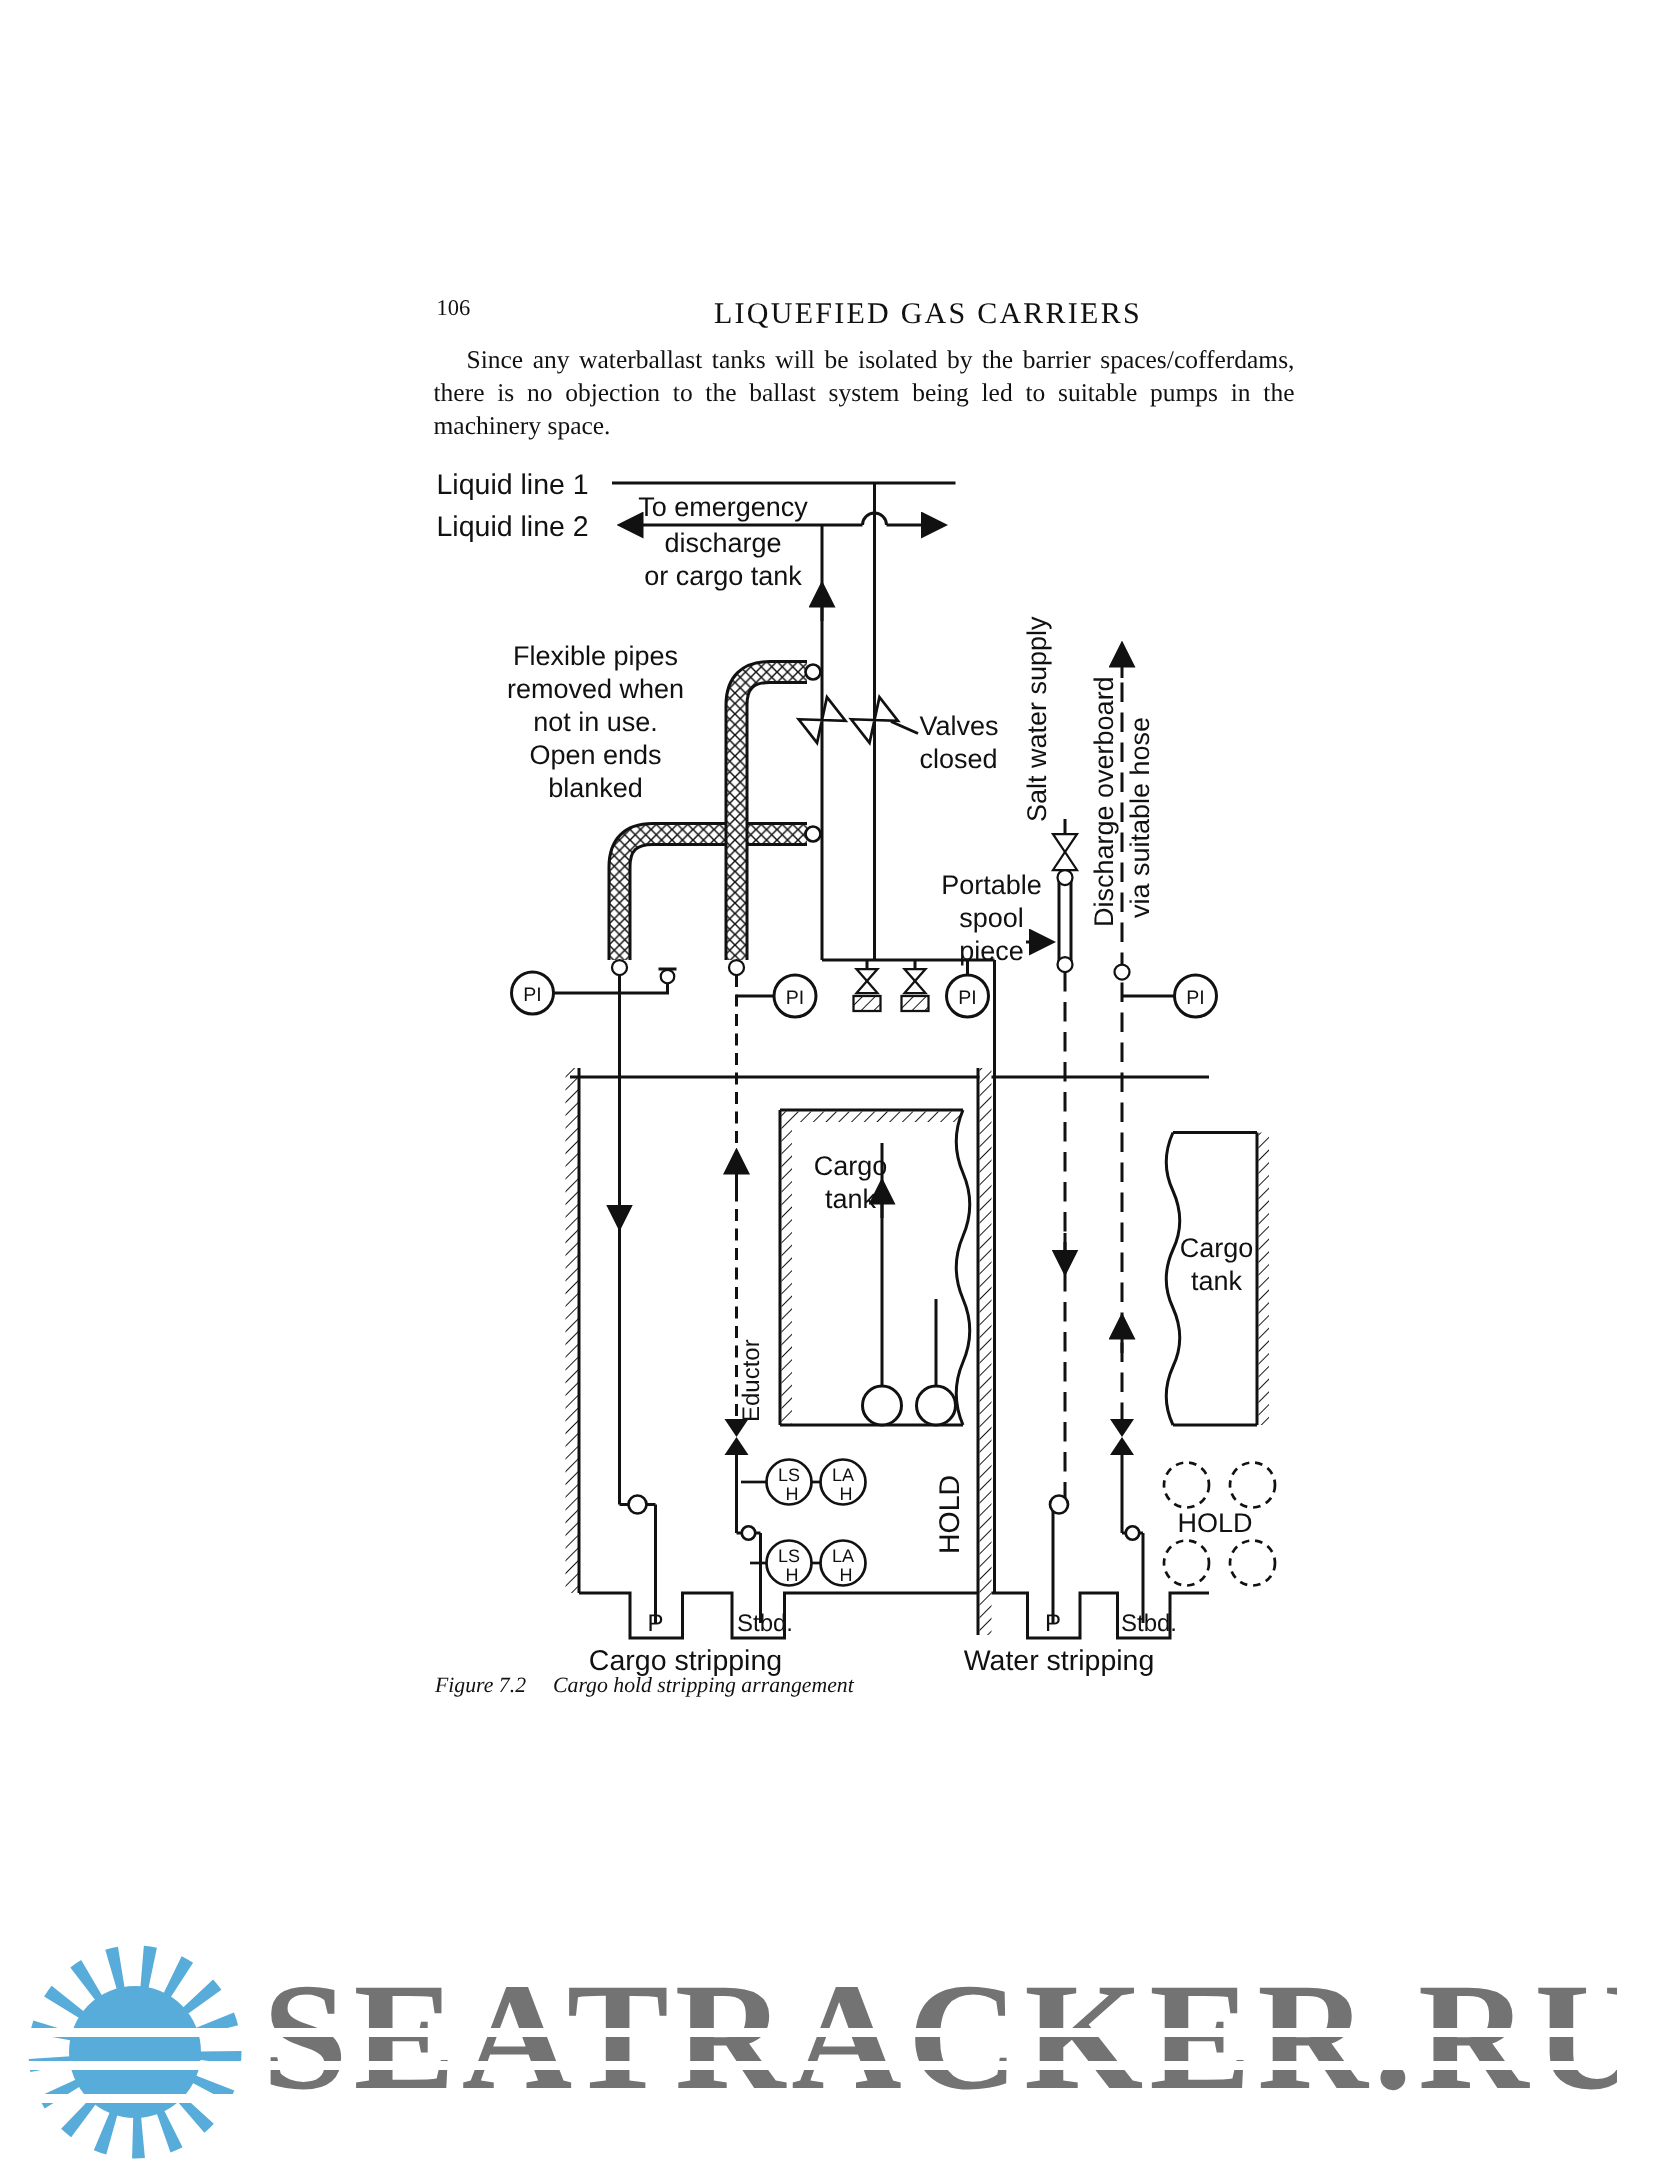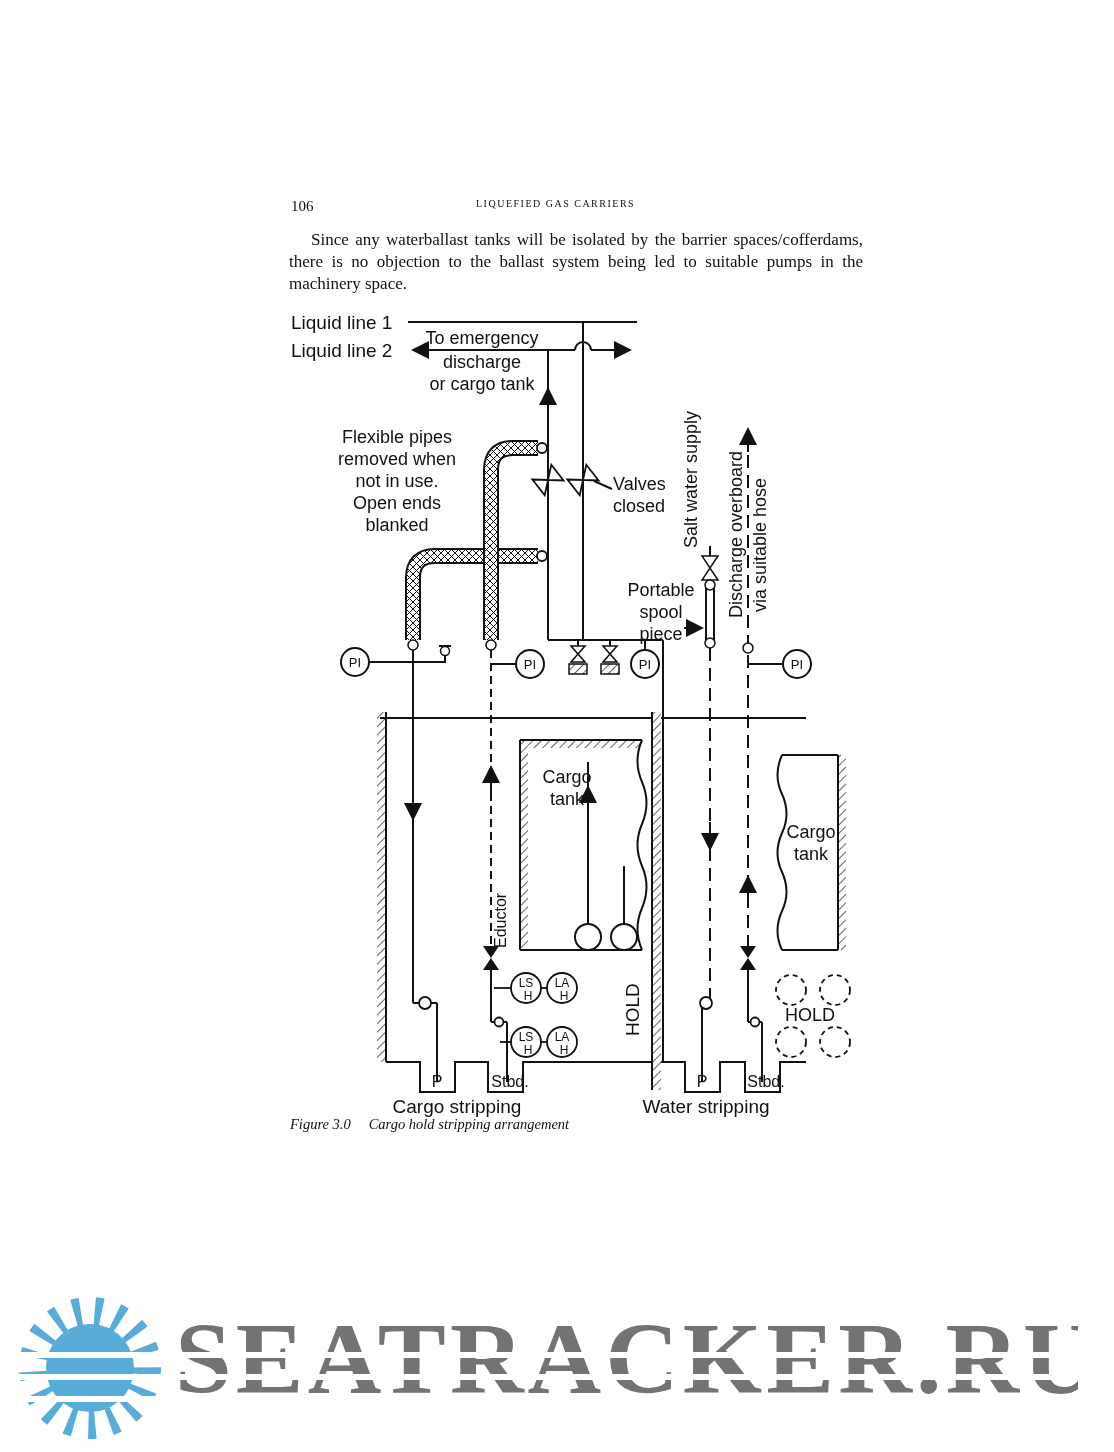--- a/index.html
+++ b/index.html
@@ -1,20 +1,20 @@
 <!DOCTYPE html>
 <html><head>
 <meta charset="utf-8">
 <style>
   html,body{margin:0;padding:0;background:#ffffff;}
   #page{position:relative;width:1078px;height:1452px;background:#ffffff;overflow:hidden;
         font-family:"Liberation Serif", serif;color:#111;}
   .abs{position:absolute;}
   #page-number{left:291px;top:198px;font-size:15px;}
-  #running-head{left:476px;top:198px;font-size:10px;letter-spacing:1.5px;font-family:Liberation Serif, serif;}
+  #running-head{left:476px;top:198px;font-size:20px;letter-spacing:1.5px;font-family:Liberation Serif, serif;}
   #body-paragraph{left:289px;top:229px;width:574px;font-size:17px;line-height:22px;
         text-align:justify;text-indent:22px;}
   #figure-caption{left:290px;top:1116px;font-size:14.5px;font-style:italic;}
   #figure-caption .cap-title{margin-left:18px;}
   svg text{font-family:"Liberation Sans", sans-serif;fill:#111;}
   #watermark-text{left:175px;top:1300px;width:930px;font-family:"Liberation Serif", serif;
         font-weight:700;font-size:102px;letter-spacing:4px;color:#737373;white-space:nowrap;}
   .stripe{position:absolute;left:8px;width:1092px;height:6px;background:#ffffff;}
 </style>
 </head>
@@ -246,21 +246,21 @@
       <text x="702" y="1087">P</text>
       <text x="766" y="1087">Stbd.</text>
     </g>
     <g font-size="19" text-anchor="middle">
       <text x="457" y="1113">Cargo stripping</text>
       <text x="706" y="1113">Water stripping</text>
     </g>
   </svg>
 
   <div class="abs" id="figure-caption">
-    <span>Figure 3.0</span><span class="cap-title">Cargo hold stripping arrangement</span>
+    <span>Figure 7.2</span><span class="cap-title">Cargo hold stripping arrangement</span>
   </div>
 
   <svg class="abs" style="left:10px;top:1288px;" width="160" height="160" viewBox="0 0 160 160">
     <circle cx="80" cy="80" r="57" fill="none" stroke="#58acd9" stroke-width="28" stroke-dasharray="7 14"></circle>
     <circle cx="80" cy="80" r="44" fill="#58acd9"></circle>
   </svg>
   <div class="abs" id="watermark-text">SEATRACKER.RU</div>
   <div class="stripe" style="top:1352px;"></div>
   <div class="stripe" style="top:1374px;"></div>
   <div class="stripe" style="top:1396px;"></div>

